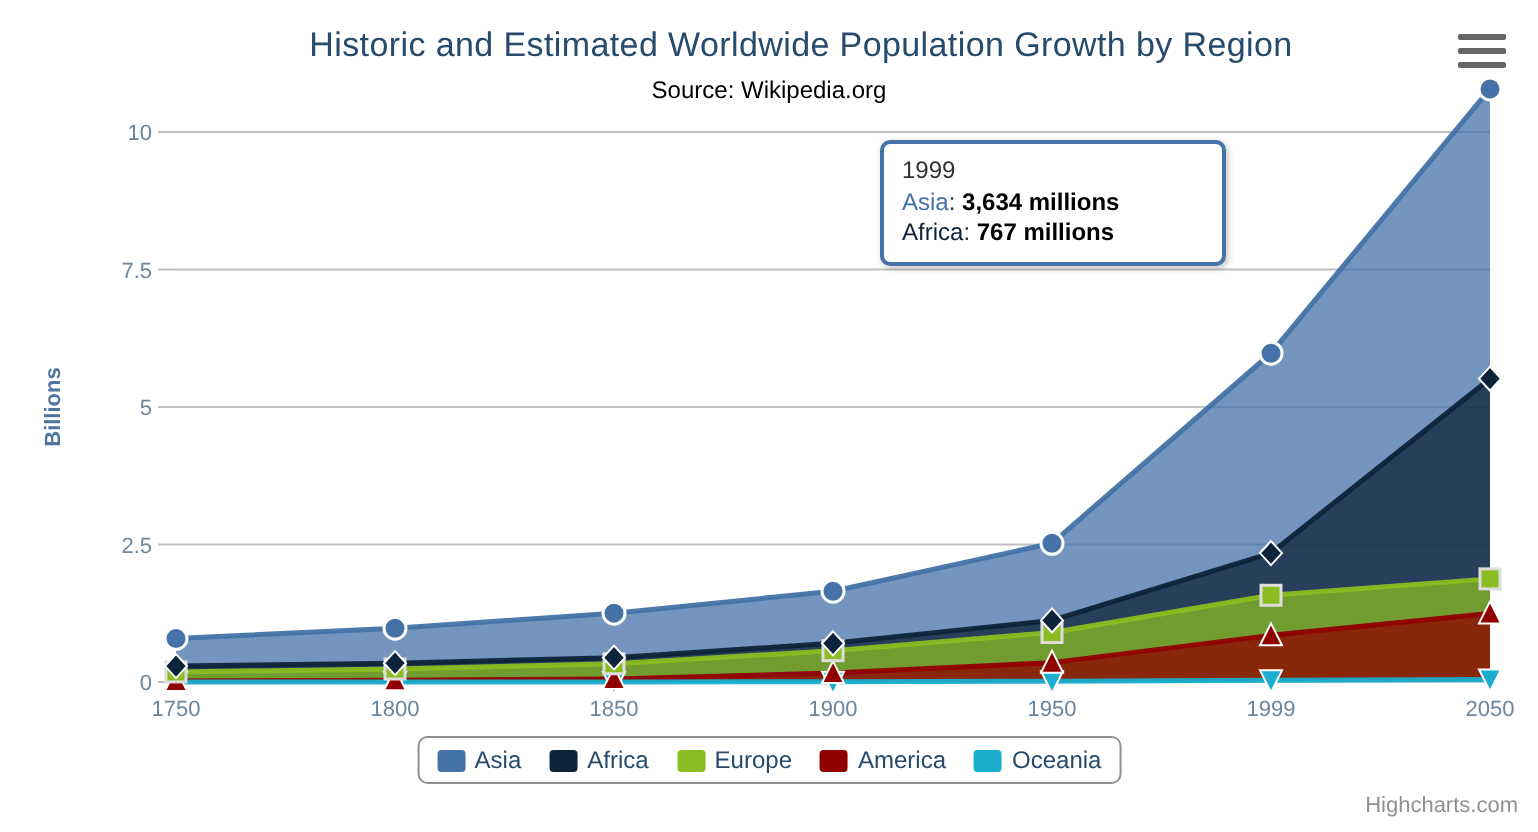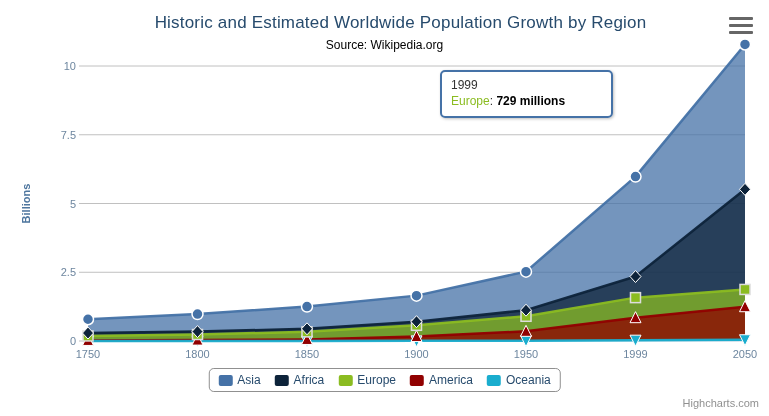--- a/index.html
+++ b/index.html
@@ -219,21 +219,22 @@
       <circle cx="307" cy="306.57" r="5.5" fill="#4572a7" stroke="#ffffff" stroke-width="1.5"></circle>
       <circle cx="416.5" cy="295.625" r="5.5" fill="#4572a7" stroke="#ffffff" stroke-width="1.5"></circle>
       <circle cx="526" cy="271.645" r="5.5" fill="#4572a7" stroke="#ffffff" stroke-width="1.5"></circle>
       <circle cx="635.5" cy="176.605" r="5.5" fill="#4572a7" stroke="#ffffff" stroke-width="1.5"></circle>
       <circle cx="745" cy="44.46749999999997" r="5.5" fill="#4572a7" stroke="#ffffff" stroke-width="1.5"></circle>
     </svg>
 
   <div class="tooltip">
     <div class="tooltip-header">1999</div>
     <div id="tooltip-rows">
-        <div class="tooltip-row"><span class="series-name" style="color: rgb(139, 188, 33);">Europe</span><span>: </span><span class="series-value">729 millions</span></div>
+        <div class="tooltip-row"><span class="series-name" style="color: rgb(69, 114, 167);">Asia</span><span>: </span><span class="series-value">3,634 millions</span></div>
+        <div class="tooltip-row"><span class="series-name" style="color: rgb(13, 35, 58);">Africa</span><span>: </span><span class="series-value">767 millions</span></div>
       </div>
   </div>
 
   <div class="legend-box">
     <div id="legend-items" style="display:flex;align-items:center;gap:14px;">
         <div class="legend-item">
           <span class="legend-swatch" style="background: rgb(69, 114, 167);"></span>
           <span>Asia</span>
         </div>
         <div class="legend-item">

